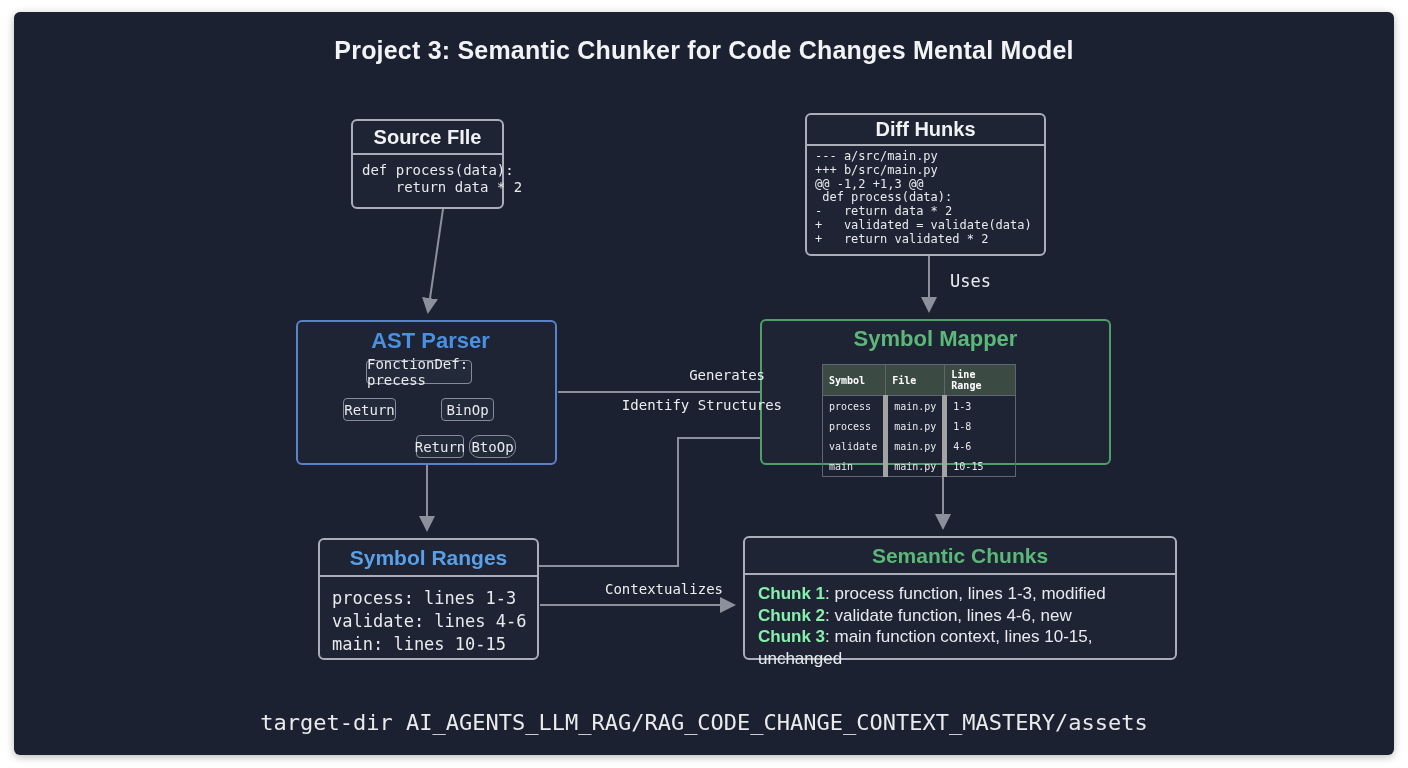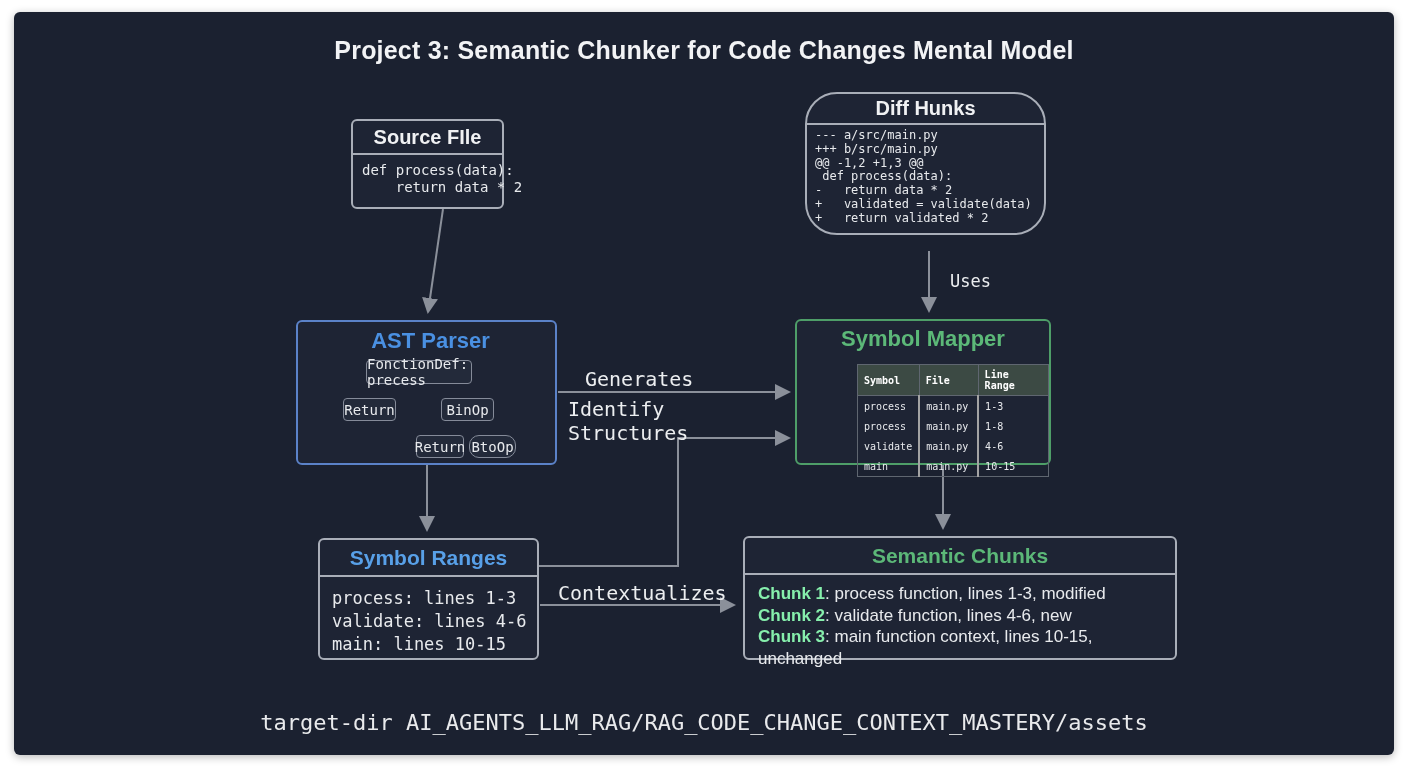--- a/index.html
+++ b/index.html
@@ -15,57 +15,57 @@
   .hdr-divided{border-bottom:2px solid var(--grey-border);}
   .mono{font-family:"DejaVu Sans Mono","Liberation Mono",monospace;}
   .pre{white-space:pre;}
 
   
   #source-file{left:351px;top:119px;width:153px;height:90px;}
   #source-file .box-header{font-size:20px;padding:5px 0 4px;}
   #source-file .code{padding:7px 9px;font-size:14px;line-height:17px;}
 
   
-  #diff-hunks{left:805px;top:92px;width:241px;height:143px;border-radius:32px;}
+  #diff-hunks{left:805px;top:113px;width:241px;height:143px;}
   #diff-hunks .box-header{font-size:20px;padding:3px 0 3px;}
   #diff-hunks .code{padding:4px 8px;font-size:12px;line-height:13.8px;}
 
   
   #ast-parser{left:296px;top:320px;width:261px;height:145px;border-color:var(--blue-border);}
   #ast-parser .box-header{font-size:22px;color:var(--blue);padding-top:6px;padding-left:8px;}
   .ast-node{position:absolute;border:1px solid #858b99;border-radius:4px;background:#232a3a;
             display:flex;align-items:center;justify-content:center;
             font-size:14px;color:#e8eaed;}
 
   
-  #symbol-mapper{left:795px;top:319px;width:256px;height:146px;border-color:var(--green-border);}
+  #symbol-mapper{left:760px;top:319px;width:351px;height:146px;border-color:var(--green-border);}
   #symbol-mapper .box-header{font-size:22px;color:var(--green);padding-top:5px;}
   .sm-table{position:absolute;left:60px;top:43px;border-collapse:collapse;
             font-size:10px;color:#e8eaed;border:1px solid #5f6670;}
   .sm-table th{background:var(--table-header-bg);color:#ffffff;font-weight:bold;
                text-align:left;padding:4px 6px;border-right:1px solid #5f6670;
                border-bottom:1px solid #5f6670;}
-  .sm-table td{padding:3px 6px;border-right:2px solid #a3a3a3;height:14px;}
+  .sm-table td{padding:3px 6px;border-right:5px solid #a3a3a3;height:14px;}
   .sm-table th:last-child,.sm-table td:last-child{border-right:none;}
   .sm-c1{width:48px;} .sm-c2{width:46px;} .sm-c3{width:58px;}
 
   
   #symbol-ranges{left:318px;top:538px;width:221px;height:122px;}
   #symbol-ranges .box-header{font-size:21px;color:var(--blue2);padding:6px 0 5px;}
   #symbol-ranges .code{padding:10px 12px;font-size:17px;line-height:23px;}
 
   
   #semantic-chunks{left:743px;top:536px;width:434px;height:124px;}
   #semantic-chunks .box-header{font-size:21px;color:var(--green);padding:6px 0 5px;}
   #semantic-chunks .body{padding:8px 13px;font-size:17px;line-height:21.5px;}
   #semantic-chunks .chunk-label{font-weight:bold;color:#86efac;}
 
   
-  .edge-label{position:absolute;color:#eceef0;font-size:20px;
-              font-family:"DejaVu Sans Mono","Liberation Mono",monospace;text-align:left;}
+  .edge-label{position:absolute;color:#eceef0;font-size:14px;
+              font-family:"DejaVu Sans Mono","Liberation Mono",monospace;text-align:right;}
   #lbl-generates{left:585px;top:367px;width:180px;}
   #lbl-identify{left:568px;top:397px;width:214px;}
   #lbl-contextualizes{left:558px;top:581px;width:165px;}
   #lbl-uses{left:950px;top:271px;width:70px;text-align:left;font-size:17px;}
 
   .footer{position:absolute;left:0;top:710px;width:1408px;text-align:center;
           color:#e9eaec;font-size:22px;}
 
   #edges-svg{position:absolute;left:0;top:0;pointer-events:none;}
   .edge{stroke:var(--arrow);stroke-width:2;fill:none;}

